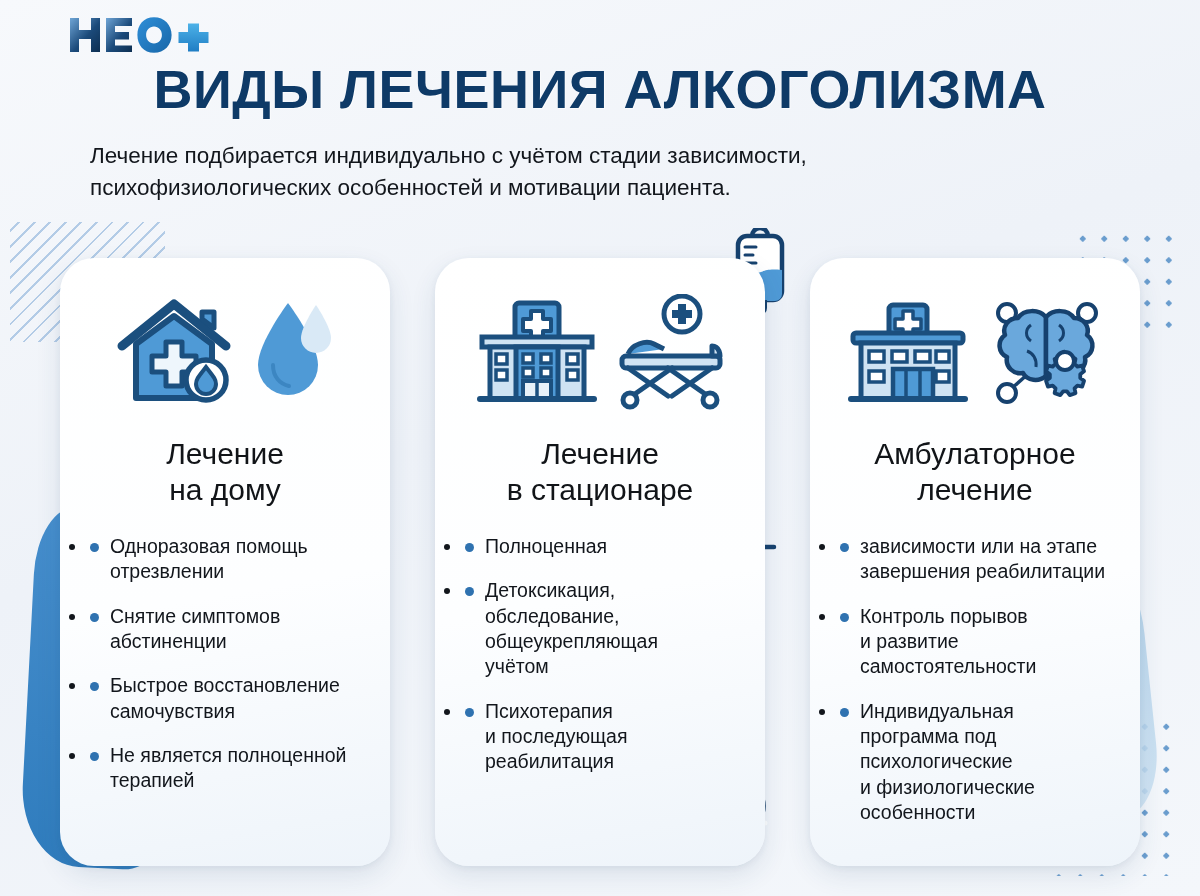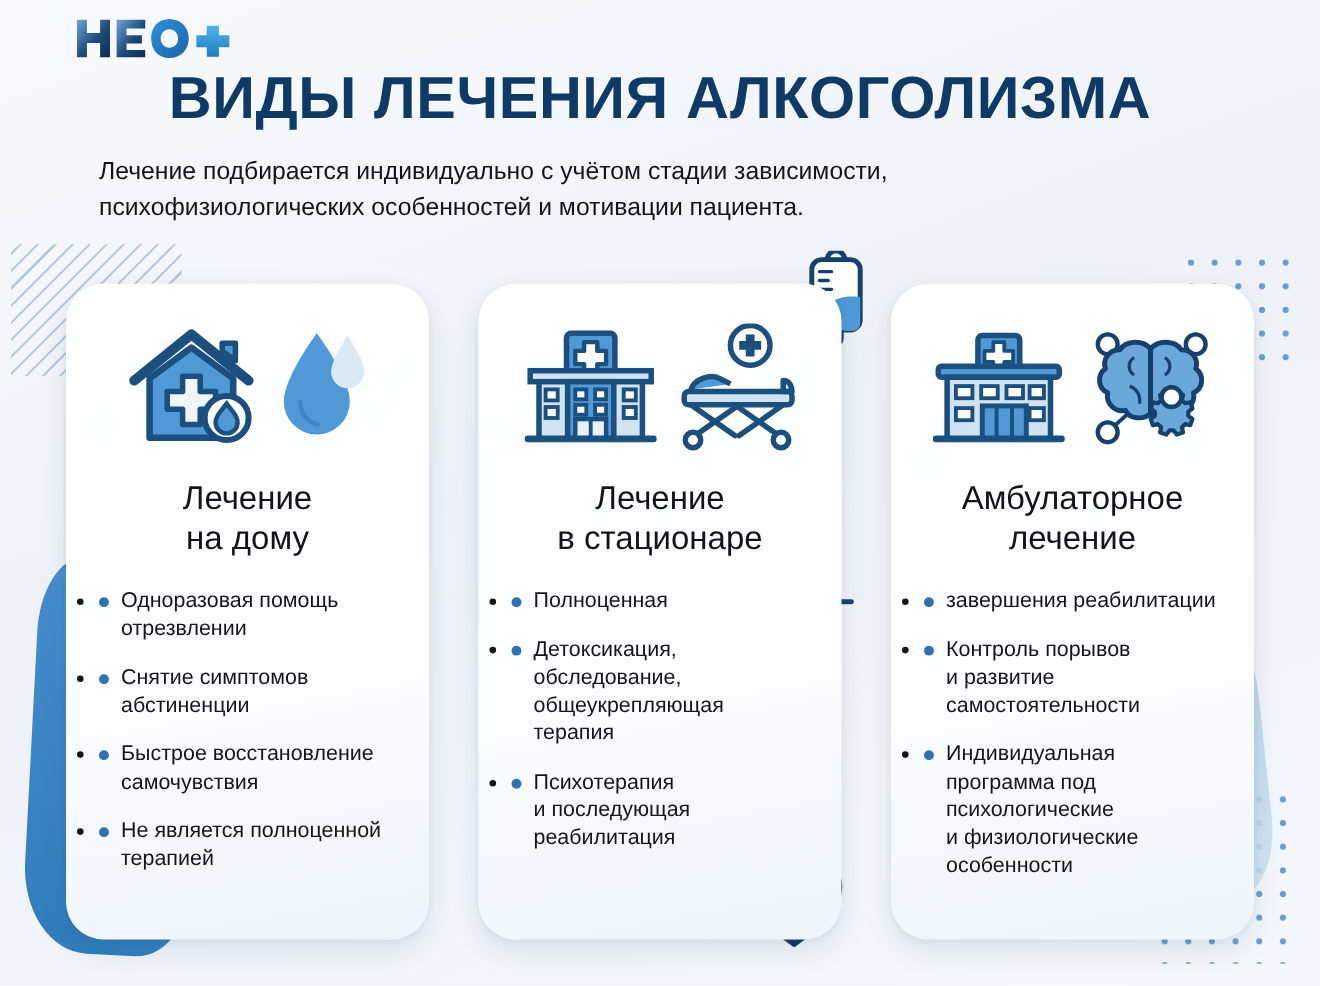--- a/index.html
+++ b/index.html
@@ -279,21 +279,21 @@
         <span class="line">в стационаре</span>
       </div>
       <ul class="bullets">
         <li class="bullet">
           <span class="line">Полноценная</span>
         </li>
         <li class="bullet">
           <span class="line">Детоксикация,</span>
           <span class="line">обследование,</span>
           <span class="line">общеукрепляющая</span>
-          <span class="line">терапия</span>
+          <span class="line">учётом</span>
         </li>
         <li class="bullet">
           <span class="line">Психотерапия</span>
           <span class="line">и последующая</span>
           <span class="line">реабилитация</span>
         </li>
       </ul>
     </div>
 
     <div class="card">
@@ -344,20 +344,21 @@
           </g>
         </svg>
         </span>
       </div>
       <div class="card-title">
         <span class="line">Амбулаторное</span>
         <span class="line">лечение</span>
       </div>
       <ul class="bullets">
         <li class="bullet">
+          <span class="line">зависимости или на этапе</span>
           <span class="line">завершения реабилитации</span>
         </li>
         <li class="bullet">
           <span class="line">Контроль порывов</span>
           <span class="line">и развитие</span>
           <span class="line">самостоятельности</span>
         </li>
         <li class="bullet">
           <span class="line">Индивидуальная</span>
           <span class="line">программа под</span>

